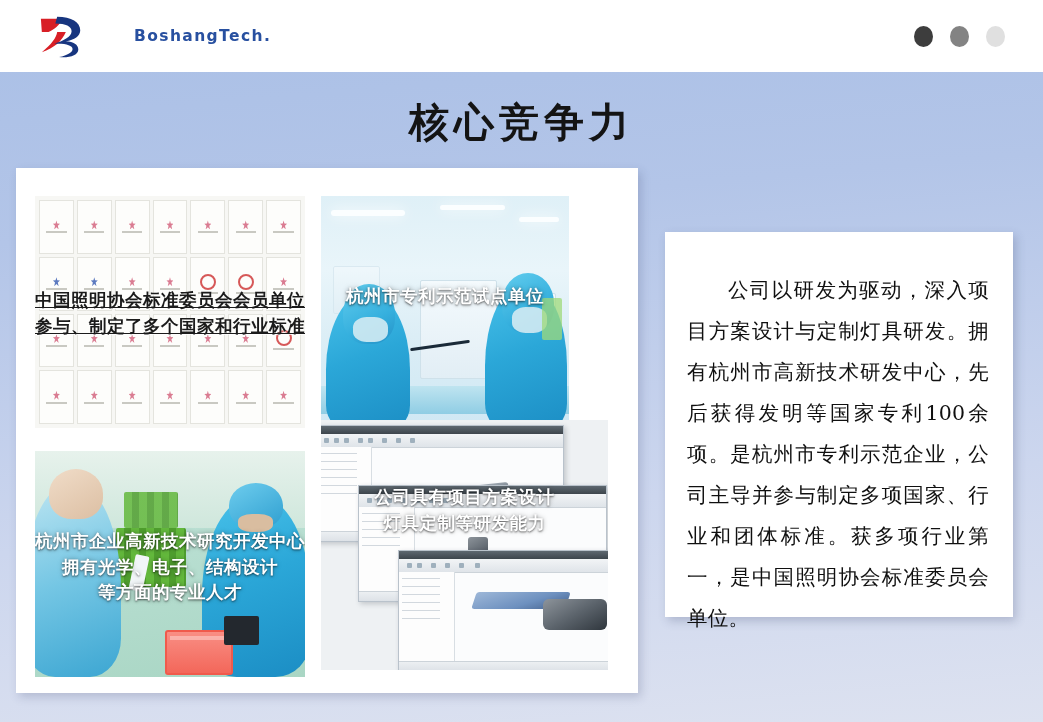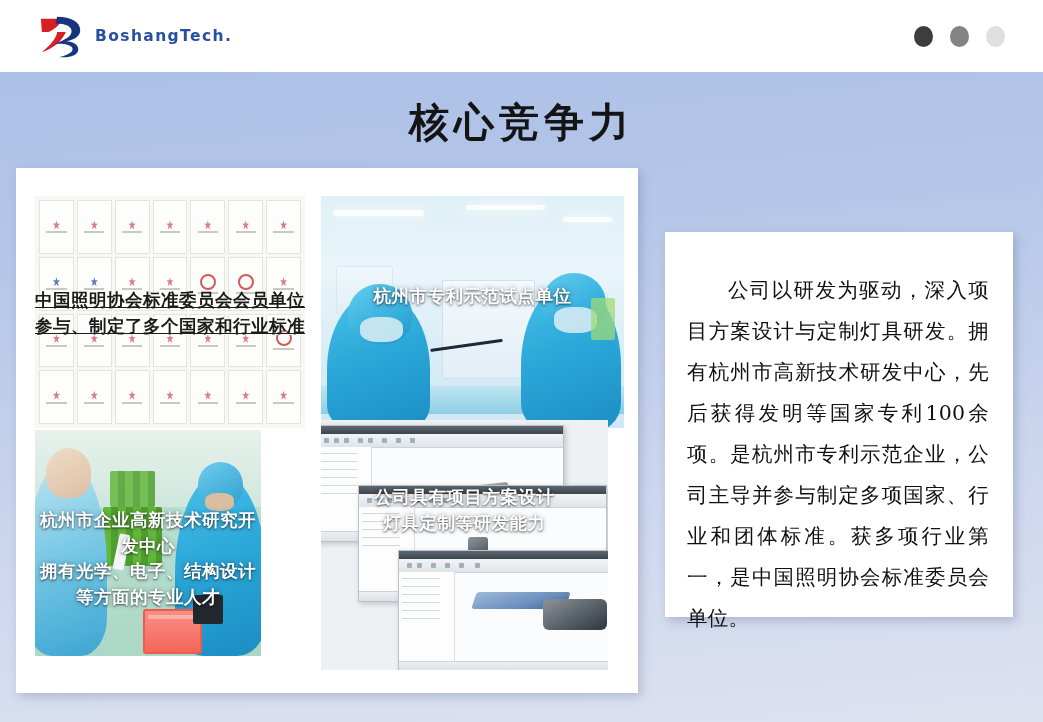--- a/index.html
+++ b/index.html
@@ -48,20 +48,21 @@
     white-space: nowrap;
   }
   .logo-en {
     font-family: "DejaVu Sans", sans-serif;
     font-size: 15.5px;
     font-weight: bold;
     color: #2850a0;
     letter-spacing: 1.4px;
     margin-top: 4px;
     white-space: nowrap;
+    margin-left: 39px;
   }
   .dots {
     position: absolute;
     right: 38px; top: 26px;
     display: flex;
     gap: 17px;
   }
   .dot { width: 19px; height: 21px; border-radius: 50%; }
 
   
@@ -86,22 +87,22 @@
     height: 525px;
     background: #ffffff;
     box-shadow: 3px 4px 9px rgba(60,70,110,0.22);
     z-index: 5;
   }
   .tile {
     position: absolute;
     overflow: hidden;
   }
   .tile-tl { left: 19px; top: 28px;  width: 270px; height: 232px; }
-  .tile-tr { left: 305px; top: 28px; width: 303px; height: 232px; }
-  .tile-bl { left: 19px; top: 262px; width: 226px; height: 226px; }
+  .tile-tr { left: 305px; top: 28px; width: 248px; height: 232px; }
+  .tile-bl { left: 19px; top: 283px; width: 270px; height: 226px; }
   .tile-br { left: 305px; top: 252px; width: 287px; height: 250px; }
 
   .caption {
     position: absolute;
     left: 0; right: 0;
     text-align: center;
     font-family: "DejaVu Sans", sans-serif;
     font-weight: bold;
     color: #ffffff;
     font-size: 17.5px;

